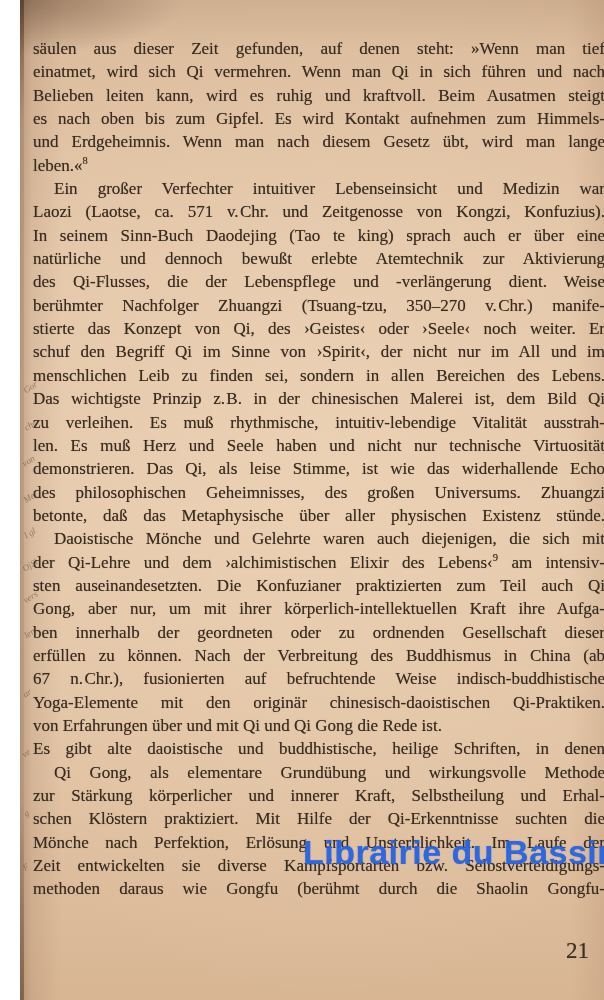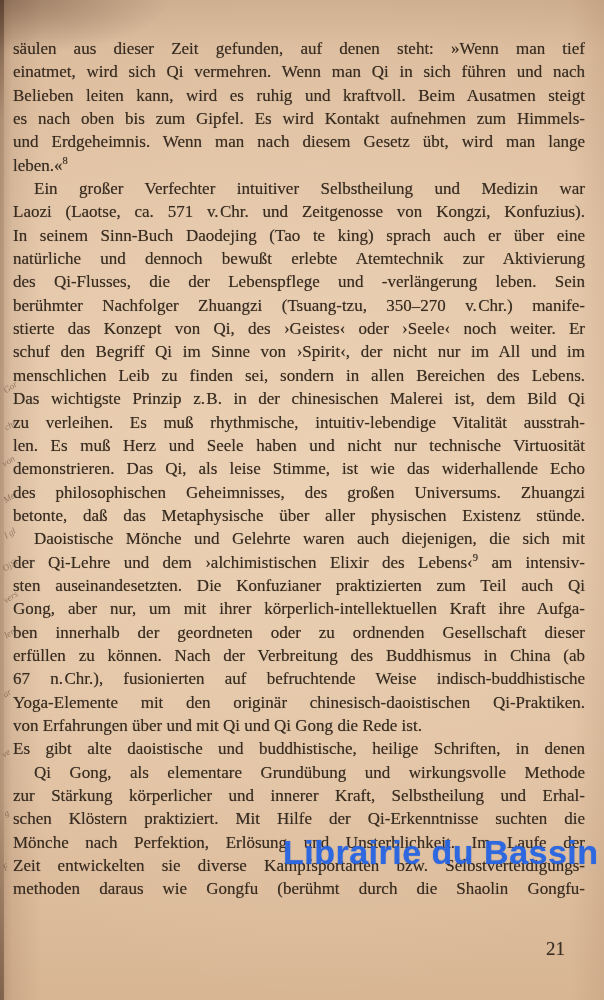--- a/index.html
+++ b/index.html
@@ -8,20 +8,21 @@
     font-family:"Liberation Serif", serif;
   }
   .page{
     position:absolute;inset:0;
     background:
       radial-gradient(40% 8% at 0% 0%, rgba(70,45,30,0.40), rgba(0,0,0,0) 70%),
       radial-gradient(120% 90% at 52% 45%, rgba(255,238,214,0.22), rgba(0,0,0,0) 62%),
       linear-gradient(90deg, rgba(110,72,48,0.32) 0px, rgba(110,72,48,0.12) 12px, rgba(0,0,0,0) 42px),
       linear-gradient(270deg, rgba(150,110,80,0.16) 0px, rgba(0,0,0,0) 34px),
       linear-gradient(180deg, #cdad8e 0%, #dcbc9d 5%, #e4c6a8 25%, #e6c9ab 52%, #e1c2a3 78%, #d8b694 100%);
+    margin-left: 20px;
   }
   .edge-strip{
     position:absolute;left:0;top:0;width:4px;height:1000px;
     background:linear-gradient(180deg, rgba(60,38,25,0.55), rgba(90,60,40,0.15) 12%, rgba(90,60,40,0.10) 80%, rgba(60,38,25,0.45));
   }
   .text-block{
     position:absolute;left:13px;top:37px;width:572px;
     font-size:17px;color:#382c21;
     text-shadow:0 0 0.7px rgba(56,44,33,0.55);
   }
@@ -37,21 +38,21 @@
   .watermark{
     position:absolute;left:283px;top:833px;
     font-family:Liberation Sans, sans-serif;
     font-size:34px;font-weight:600;letter-spacing:0.5px;
     color:rgba(38,102,229,0.90);
     text-shadow:0 0 1px rgba(20,70,200,0.55);
     white-space:nowrap;
   }
   .page-number{
     position:absolute;left:546px;top:938px;
-    font-size:19px;color:#3c3025;
+    font-size:23px;color:#3c3025;
     text-shadow:0 0 0.7px rgba(56,44,33,0.5);
   }
   .fragment{
     position:absolute;
     font-size:9px;font-style:italic;color:rgba(92,66,48,0.55);
     transform:rotate(-32deg);
     font-family:"Liberation Serif", serif;
     white-space:nowrap;
   }
 </style>
@@ -61,25 +62,25 @@
 <div class="page">
   <div class="edge-strip"></div>
 
   <div class="text-block">
       <div class="line"><span>säulen aus dieser Zeit gefunden, auf denen steht: »Wenn man tief</span></div>
       <div class="line"><span>einatmet, wird sich </span><span class="it">Qi</span><span> vermehren. Wenn man </span><span class="it">Qi</span><span> in sich führen und nach</span></div>
       <div class="line"><span>Belieben leiten kann, wird es ruhig und kraftvoll. Beim Ausatmen steigt</span></div>
       <div class="line"><span>es nach oben bis zum Gipfel. Es wird Kontakt aufnehmen zum Himmels-</span></div>
       <div class="line"><span>und Erdgeheimnis. Wenn man nach diesem Gesetz übt, wird man lange</span></div>
       <div class="line nj"><span>leben.«</span><sup>8</sup></div>
-      <div class="line ind"><span>Ein großer Verfechter intuitiver Selbstheilung und Medizin war</span></div>
+      <div class="line ind"><span>Ein großer Verfechter intuitiver Lebenseinsicht und Medizin war</span></div>
       <div class="line"><span class="it">Laozi</span><span> (</span><span class="it">Laotse</span><span>, ca. 571 v. Chr. und Zeitgenosse von </span><span class="it">Kongzi, Konfuzius</span><span>).</span></div>
       <div class="line"><span>In seinem Sinn-Buch </span><span class="it">Daodejing (Tao te king)</span><span> sprach auch er über eine</span></div>
       <div class="line"><span>natürliche und dennoch bewußt erlebte Atemtechnik zur Aktivierung</span></div>
-      <div class="line"><span>des </span><span class="it">Qi</span><span>-Flusses, die der Lebenspflege und -verlängerung leben. Sein</span></div>
+      <div class="line"><span>des </span><span class="it">Qi</span><span>-Flusses, die der Lebenspflege und -verlängerung dient. Weise</span></div>
       <div class="line"><span>berühmter Nachfolger </span><span class="it">Zhuangzi</span><span> (</span><span class="it">Tsuang-tzu</span><span>, 350–270 v. Chr.) manife-</span></div>
       <div class="line"><span>stierte das Konzept von </span><span class="it">Qi</span><span>, des ›Geistes‹ oder ›Seele‹ noch weiter. Er</span></div>
       <div class="line"><span>schuf den Begriff </span><span class="it">Qi</span><span> im Sinne von ›Spirit‹, der nicht nur im All und im</span></div>
       <div class="line"><span>menschlichen Leib zu finden sei, sondern in allen Bereichen des Lebens.</span></div>
       <div class="line"><span>Das wichtigste Prinzip z. B. in der chinesischen Malerei ist, dem Bild </span><span class="it">Qi</span></div>
       <div class="line"><span>zu verleihen. Es muß rhythmische, intuitiv-lebendige Vitalität ausstrah-</span></div>
       <div class="line"><span>len. Es muß Herz und Seele haben und nicht nur technische Virtuosität</span></div>
       <div class="line"><span>demonstrieren. Das </span><span class="it">Qi</span><span>, als leise Stimme, ist wie das widerhallende Echo</span></div>
       <div class="line"><span>des philosophischen Geheimnisses, des großen Universums. </span><span class="it">Zhuangzi</span></div>
       <div class="line"><span>betonte, daß das Metaphysische über aller physischen Existenz stünde.</span></div>

